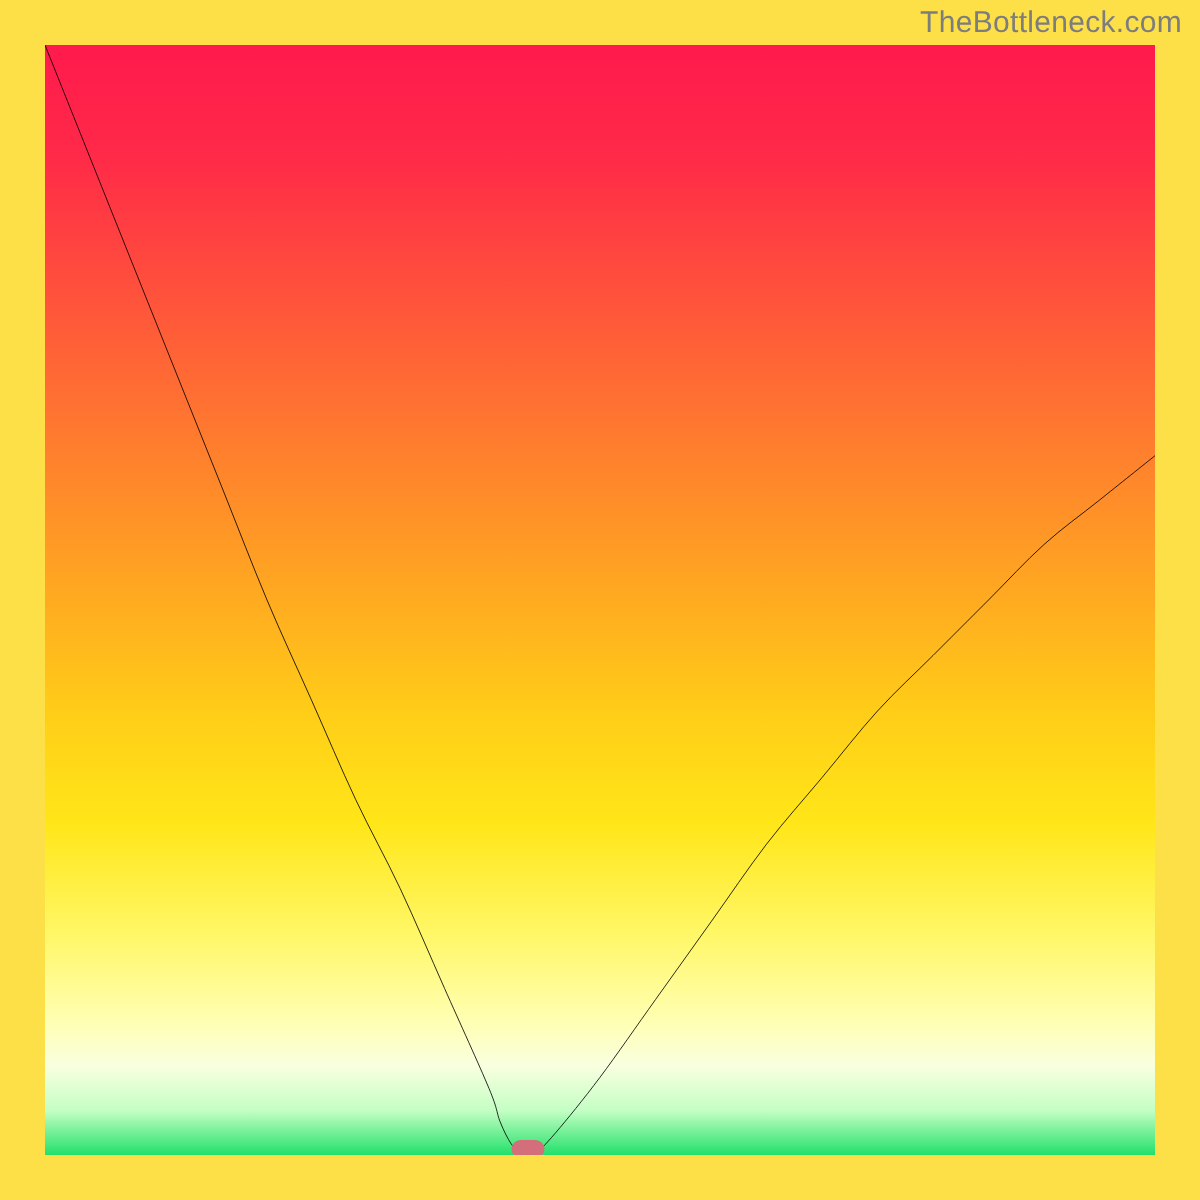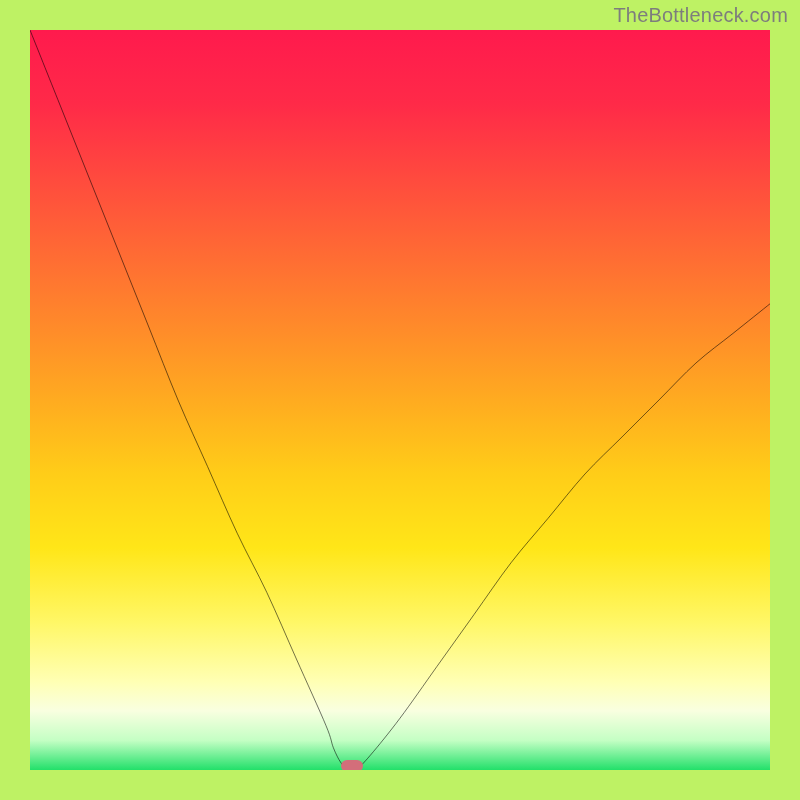--- a/index.html
+++ b/index.html
@@ -10,21 +10,21 @@
     background: #000;
     overflow: hidden;
     font-family: Arial, Helvetica, sans-serif;
   }
   .frame {
     position: absolute;
     left: 0;
     top: 0;
     width: 800px;
     height: 800px;
-    background: #bef264;
+    background: #fde047;
   }
   .plot-area {
     position: absolute;
     left: 30px;
     top: 30px;
     width: 740px;
     height: 740px;
     overflow: hidden;
   }
   .gradient {

